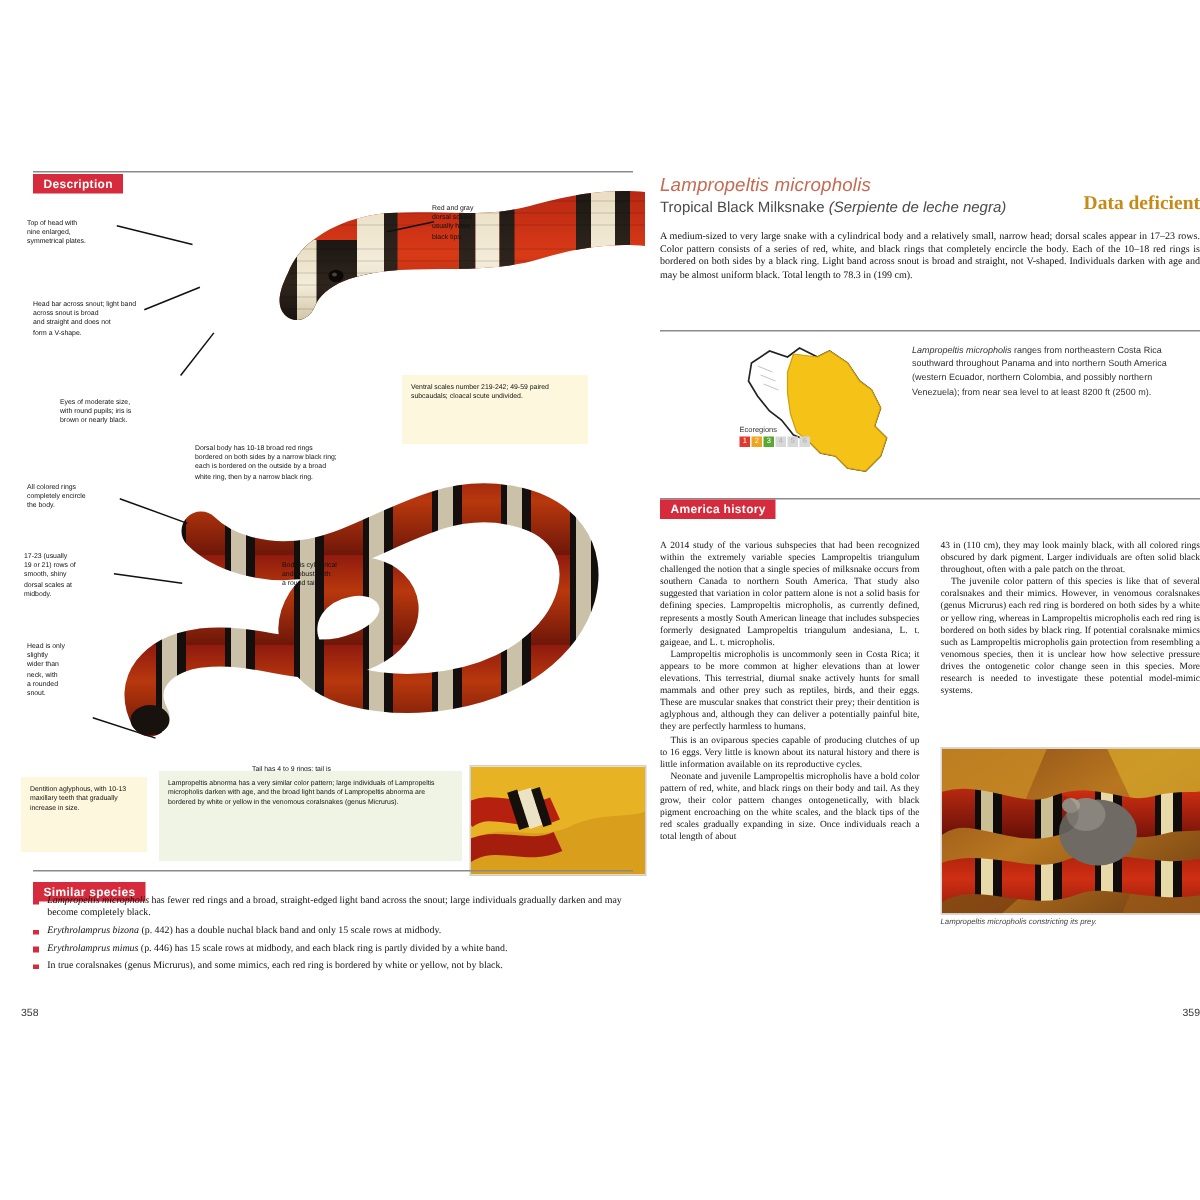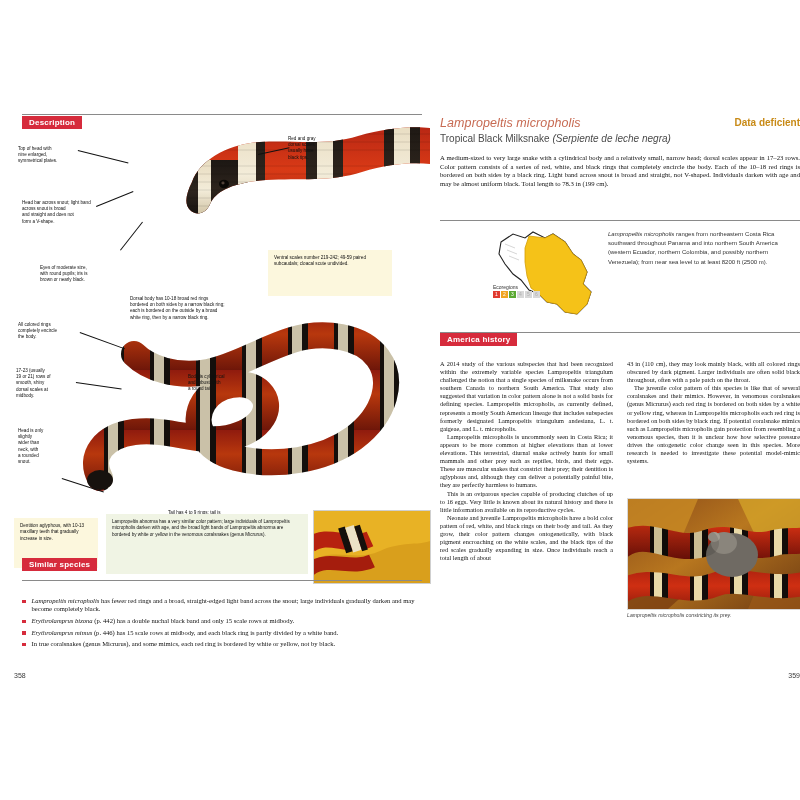--- a/index.html
+++ b/index.html
@@ -37,22 +37,22 @@
 
   .folio{position:absolute;font-family:"Liberation Sans",sans-serif;font-size:7px;color:#3a3a3a;}
 
   
   .right{position:absolute;left:440px;top:0;width:360px;height:590px;}
   .sp-name{position:absolute;left:0;top:6px;font-style:italic;font-size:12.5px;
     color:#c76a52;font-family:"Liberation Sans",sans-serif;letter-spacing:.1px;}
   .sp-common{position:absolute;left:0;top:23px;font-size:10px;color:#4a4a4a;
     font-family:Liberation Sans, sans-serif;}
   .sp-common .it{font-style:italic;}
-  .status{position:absolute;right:0;top:7px;font-family:Liberation Sans, sans-serif;
-    font-weight:bold;font-size:10px;color:#c88a16;}
+  .status{position:absolute;right:0;top:17px;font-family:Liberation Serif, serif;
+    font-weight:bold;font-size:13px;color:#c88a16;}
 
   .desc{position:absolute;left:0;top:44px;width:360px;font-size:6.7px;line-height:8.6px;
     text-align:justify;color:#111;}
 
   .maprow{position:absolute;left:0;top:118px;width:360px;height:92px;}
   .map{position:absolute;left:55px;top:0;width:108px;height:92px;}
   .eco{position:absolute;left:53px;top:56px;}
   .eco-label{font-family:"Liberation Sans",sans-serif;font-size:5px;color:#333;margin-bottom:1px;}
   .eco-swatches{display:flex;gap:1px;}
   .sw{width:7px;height:7px;font-family:"Liberation Sans",sans-serif;font-size:5px;
@@ -241,21 +241,21 @@
 
     <div class="ybox" style="left:14px;top:408px;width:84px;height:50px;">
       <div class="boxtext">Dentition aglyphous, with 10-13 maxillary teeth that gradually increase in size.</div>
     </div>
 
     <div class="gbox" style="left:106px;top:404px;width:202px;height:60px;">
       <div class="boxtext">Lampropeltis abnorma has a very similar color pattern; large individuals of Lampropeltis micropholis darken with age, and the broad light bands of Lampropeltis abnorma are bordered by white or yellow in the venomous coralsnakes (genus Micrurus).</div>
     </div>
 
     <div class="rule" style="left:22px;top:470px;width:400px;"></div>
-    <div class="sec-bar" style="left:22px;top:448px;">Similar species</div>
+    <div class="sec-bar" style="left:22px;top:478px;">Similar species</div>
 
     <div class="simlist">
       <div class="simrow">
         <span class="bullet"></span>
         <span class="simtext"><span class="it">Lampropeltis micropholis</span><span> has fewer red rings and a broad, straight-edged light band across the snout; large individuals gradually darken and may become completely black.</span></span>
       </div>
       <div class="simrow">
         <span class="bullet"></span>
         <span class="simtext"><span class="it">Erythrolamprus bizona</span><span> (p. 442) has a double nuchal black band and only 15 scale rows at midbody.</span></span>
       </div>

